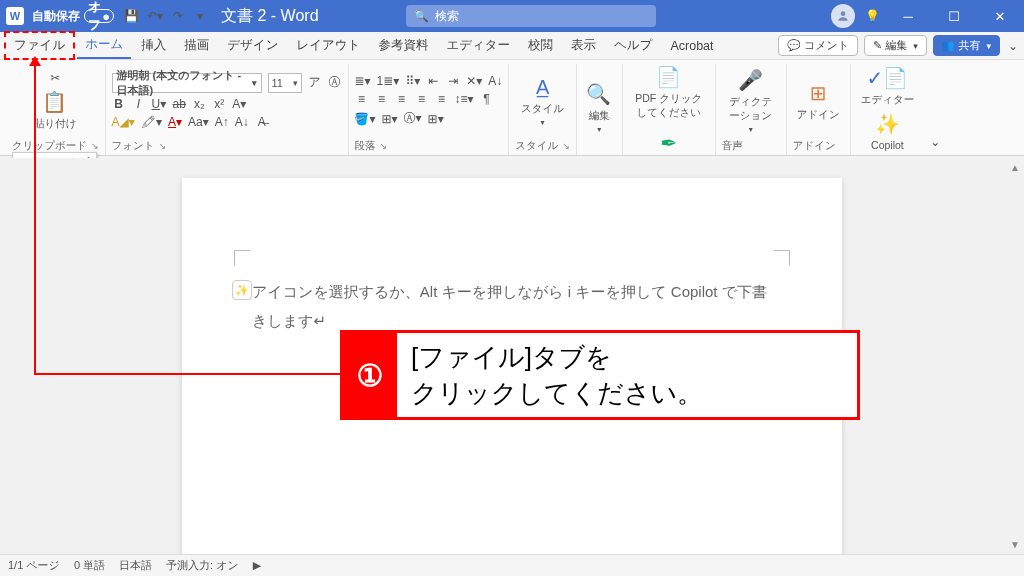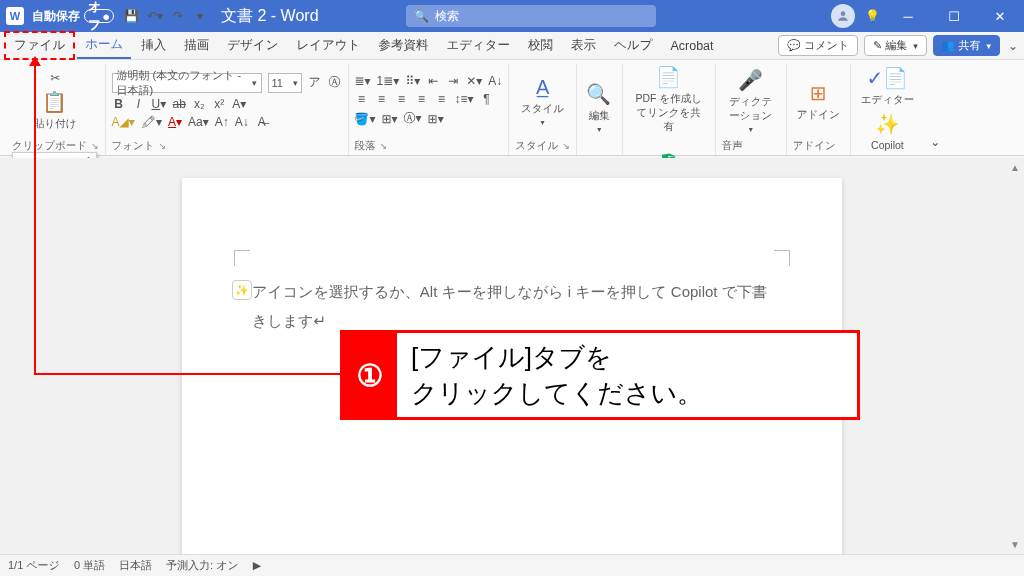--- a/index.html
+++ b/index.html
@@ -27,21 +27,21 @@
 .tool-pill { border:1px solid #bbb; border-radius:4px; padding:2px 8px; font-size:11px; display:flex; align-items:center; gap:3px; cursor:pointer; background:#fff;}
 .tool-pill.share { background:#4170CF; border-color:#4170CF; color:#fff; }
 .caret::after{content:"▾"; font-size:9px; margin-left:3px;}
 
 
 .ribbon { height:96px; background:#fafafa; display:flex; border-bottom:1px solid #d4d4d4; padding:4px 6px 0; font-size:11px; color:#555; }
 .group { display:flex; flex-direction:column; border-right:1px solid #e4e4e4; padding:0 6px; }
 .group .controls { flex:1; display:flex; flex-direction:column; justify-content:center; gap:4px; }
 .group .label { text-align:center; font-size:10.5px; color:#666; padding:2px 0; display:flex; justify-content:flex-start; gap:4px; align-items:center;}
 .group .launcher { font-size:9px; color:#888; }
-.font-name { border:1px solid #bbb; height:20px; font-size:11px; padding:0 4px; background:#fff; display:flex; align-items:center; width:150px; justify-content:space-between;}
+.font-name { border:1px solid #bbb; height:20px; font-size:11px; padding:0 4px; background:#fff; display:flex; align-items:center; width:150px; justify-content:space-between;font-weight:bold;}
 .font-size { border:1px solid #bbb; height:20px; width:34px; font-size:11px; text-align:center; background:#fff; display:inline-flex; align-items:center; justify-content:space-between; padding:0 3px;}
 .row { display:flex; gap:6px; align-items:center; }
 .ico { min-width:14px; text-align:center; cursor:pointer; color:#555; font-size:12px;}
 .big-ico { display:flex; flex-direction:column; align-items:center; gap:2px; font-size:10.5px; cursor:pointer; padding:0 4px; }
 .big-ico .glyph { font-size:20px; height:26px; display:flex; align-items:center; }
 
 
 .tooltip { position:absolute; left:12px; top:152px; background:#fff; border:1px solid #ccc; padding:2px 6px; font-size:11px; color:#333; box-shadow:1px 1px 3px rgba(0,0,0,.2);}
 
 
@@ -234,21 +234,21 @@
       </div>
     <div class="label">
         <span></span>
       </div>
   </div>
 
   <div class="group">
     <div class="controls row" style="gap:10px;">
       <div class="big-ico">
           <span class="glyph" style="color:#d33;">📄</span>
-          <span style="width:72px; text-align:center;">PDF を作成してリンクを共有</span>
+          <span style="width:72px; text-align:center;">PDF クリックしてください</span>
         </div>
       <div class="big-ico">
           <span class="glyph" style="color:#1a6;">✒</span>
           <span style="width:36px; text-align:center;">署名を依頼</span>
         </div>
     </div>
     <div class="label">
         <span>Adobe Acrobat</span>
       </div>
   </div>

